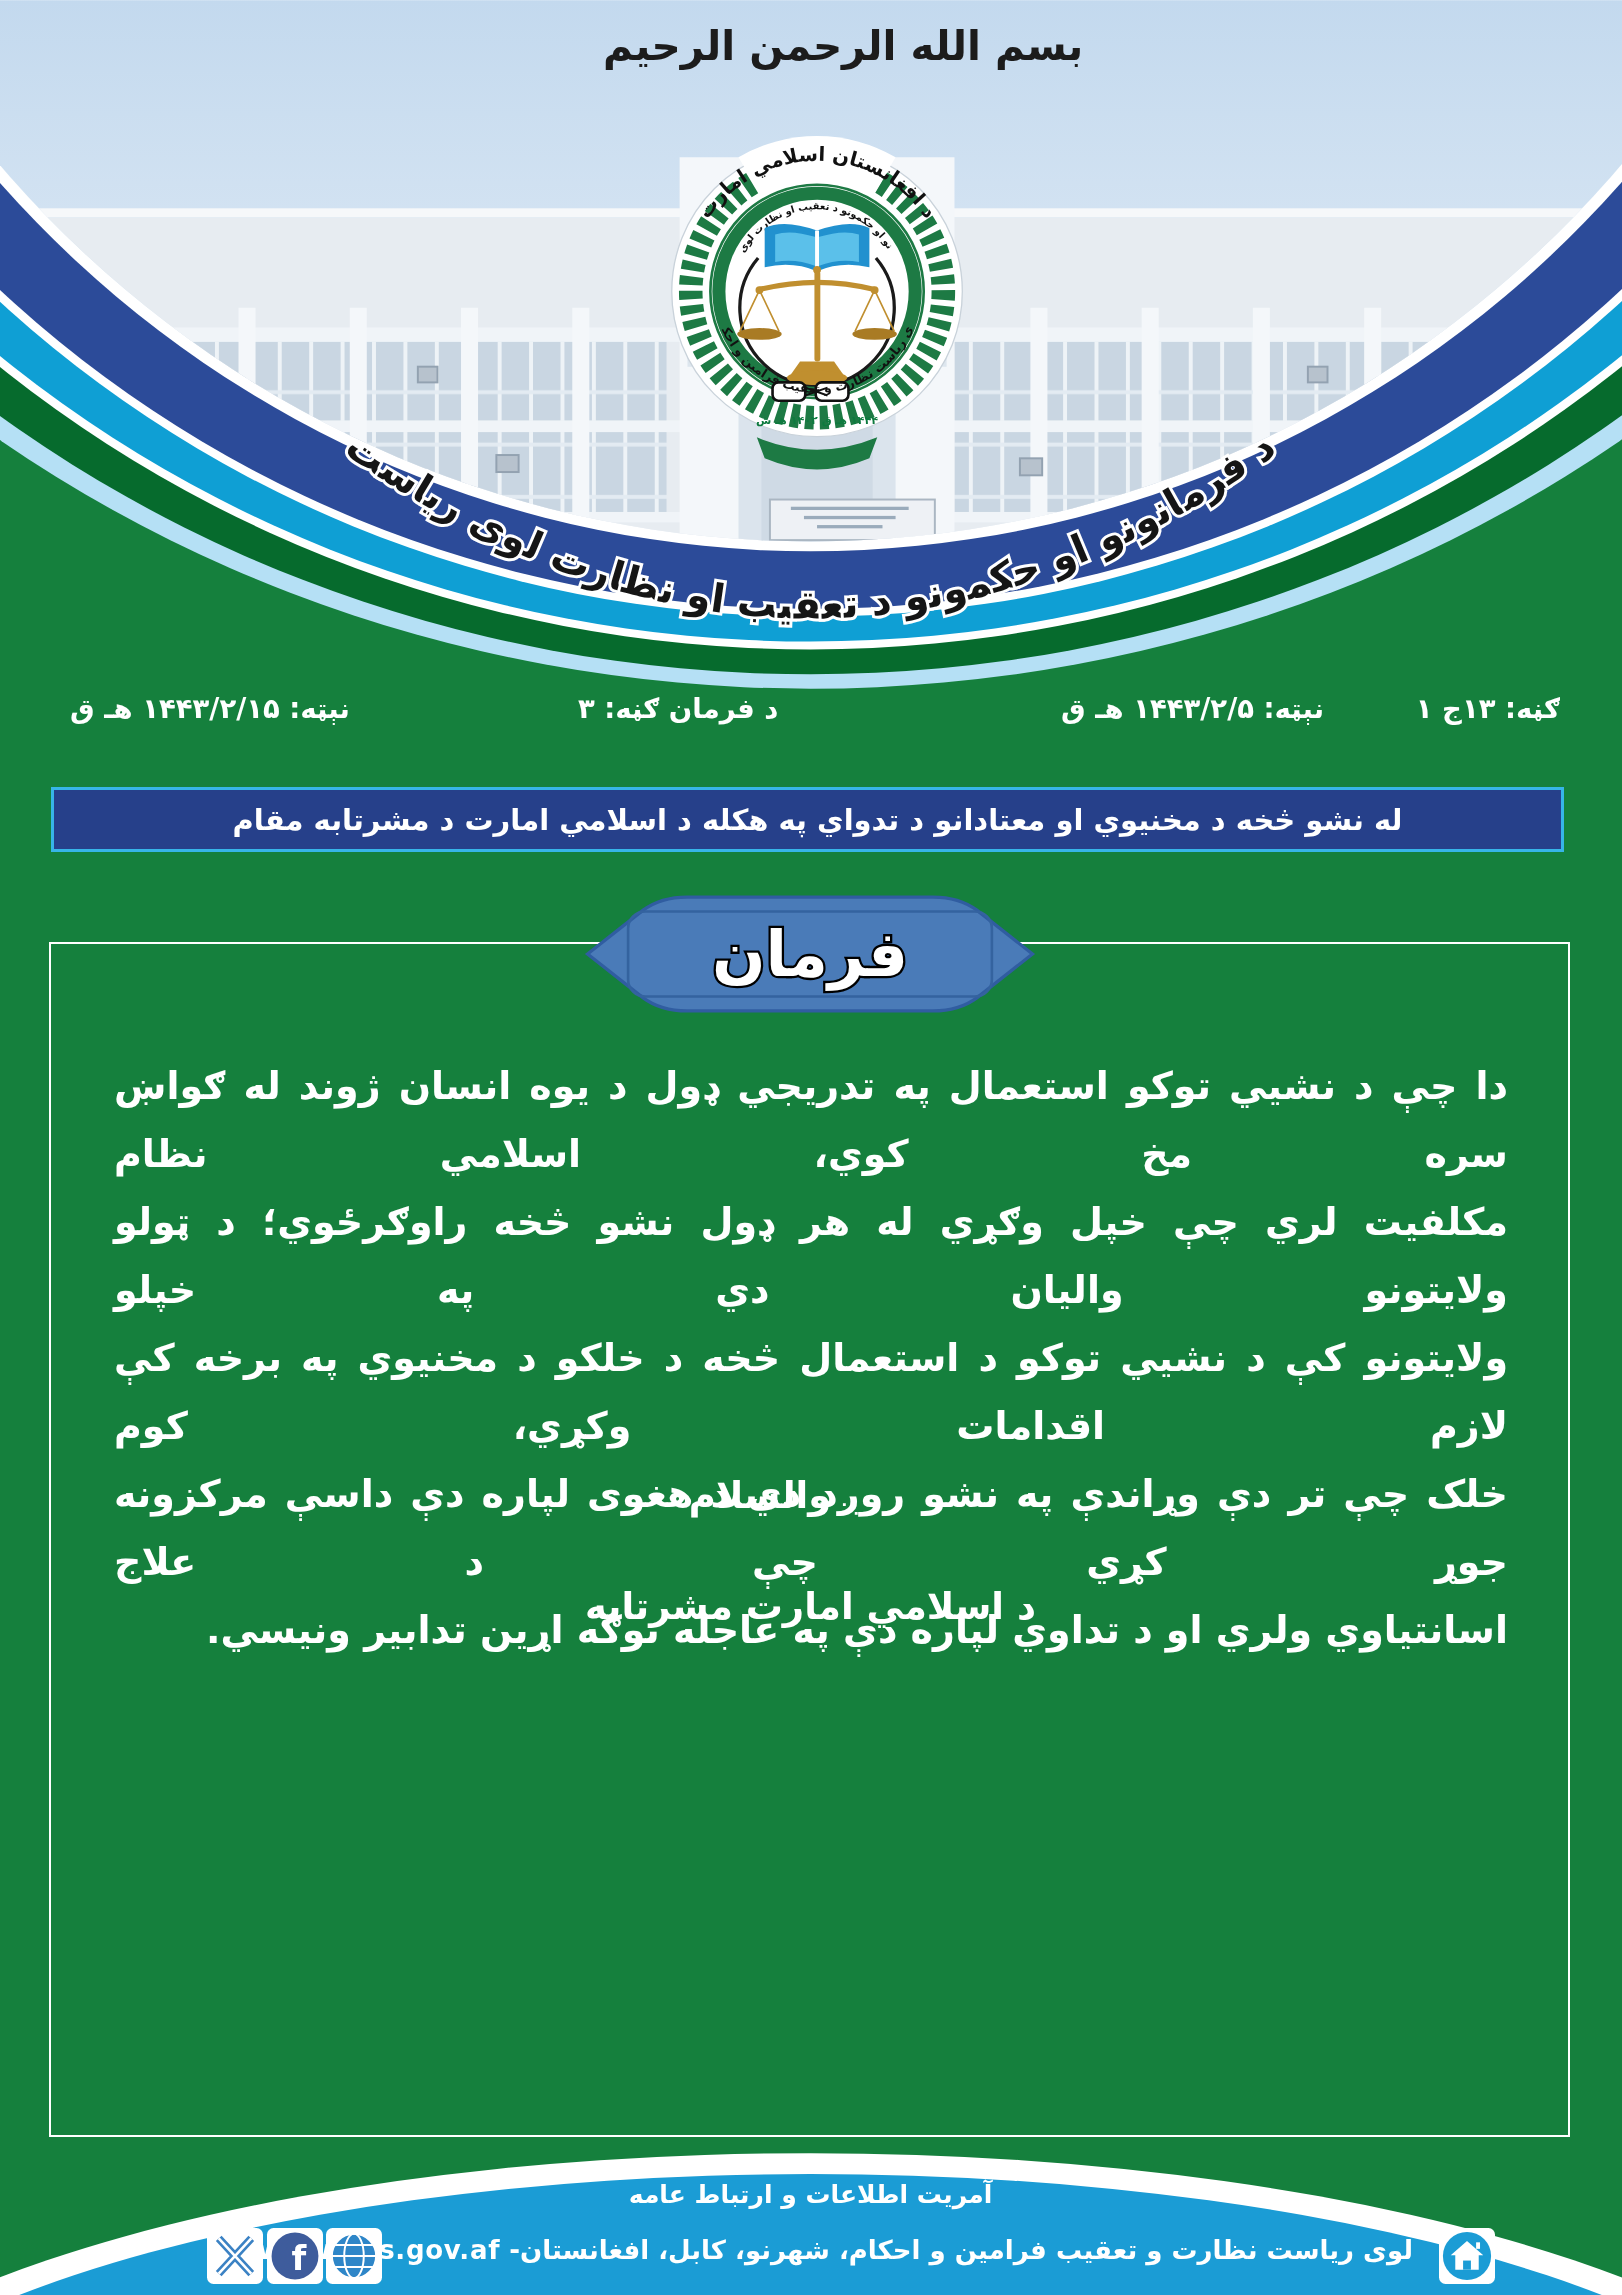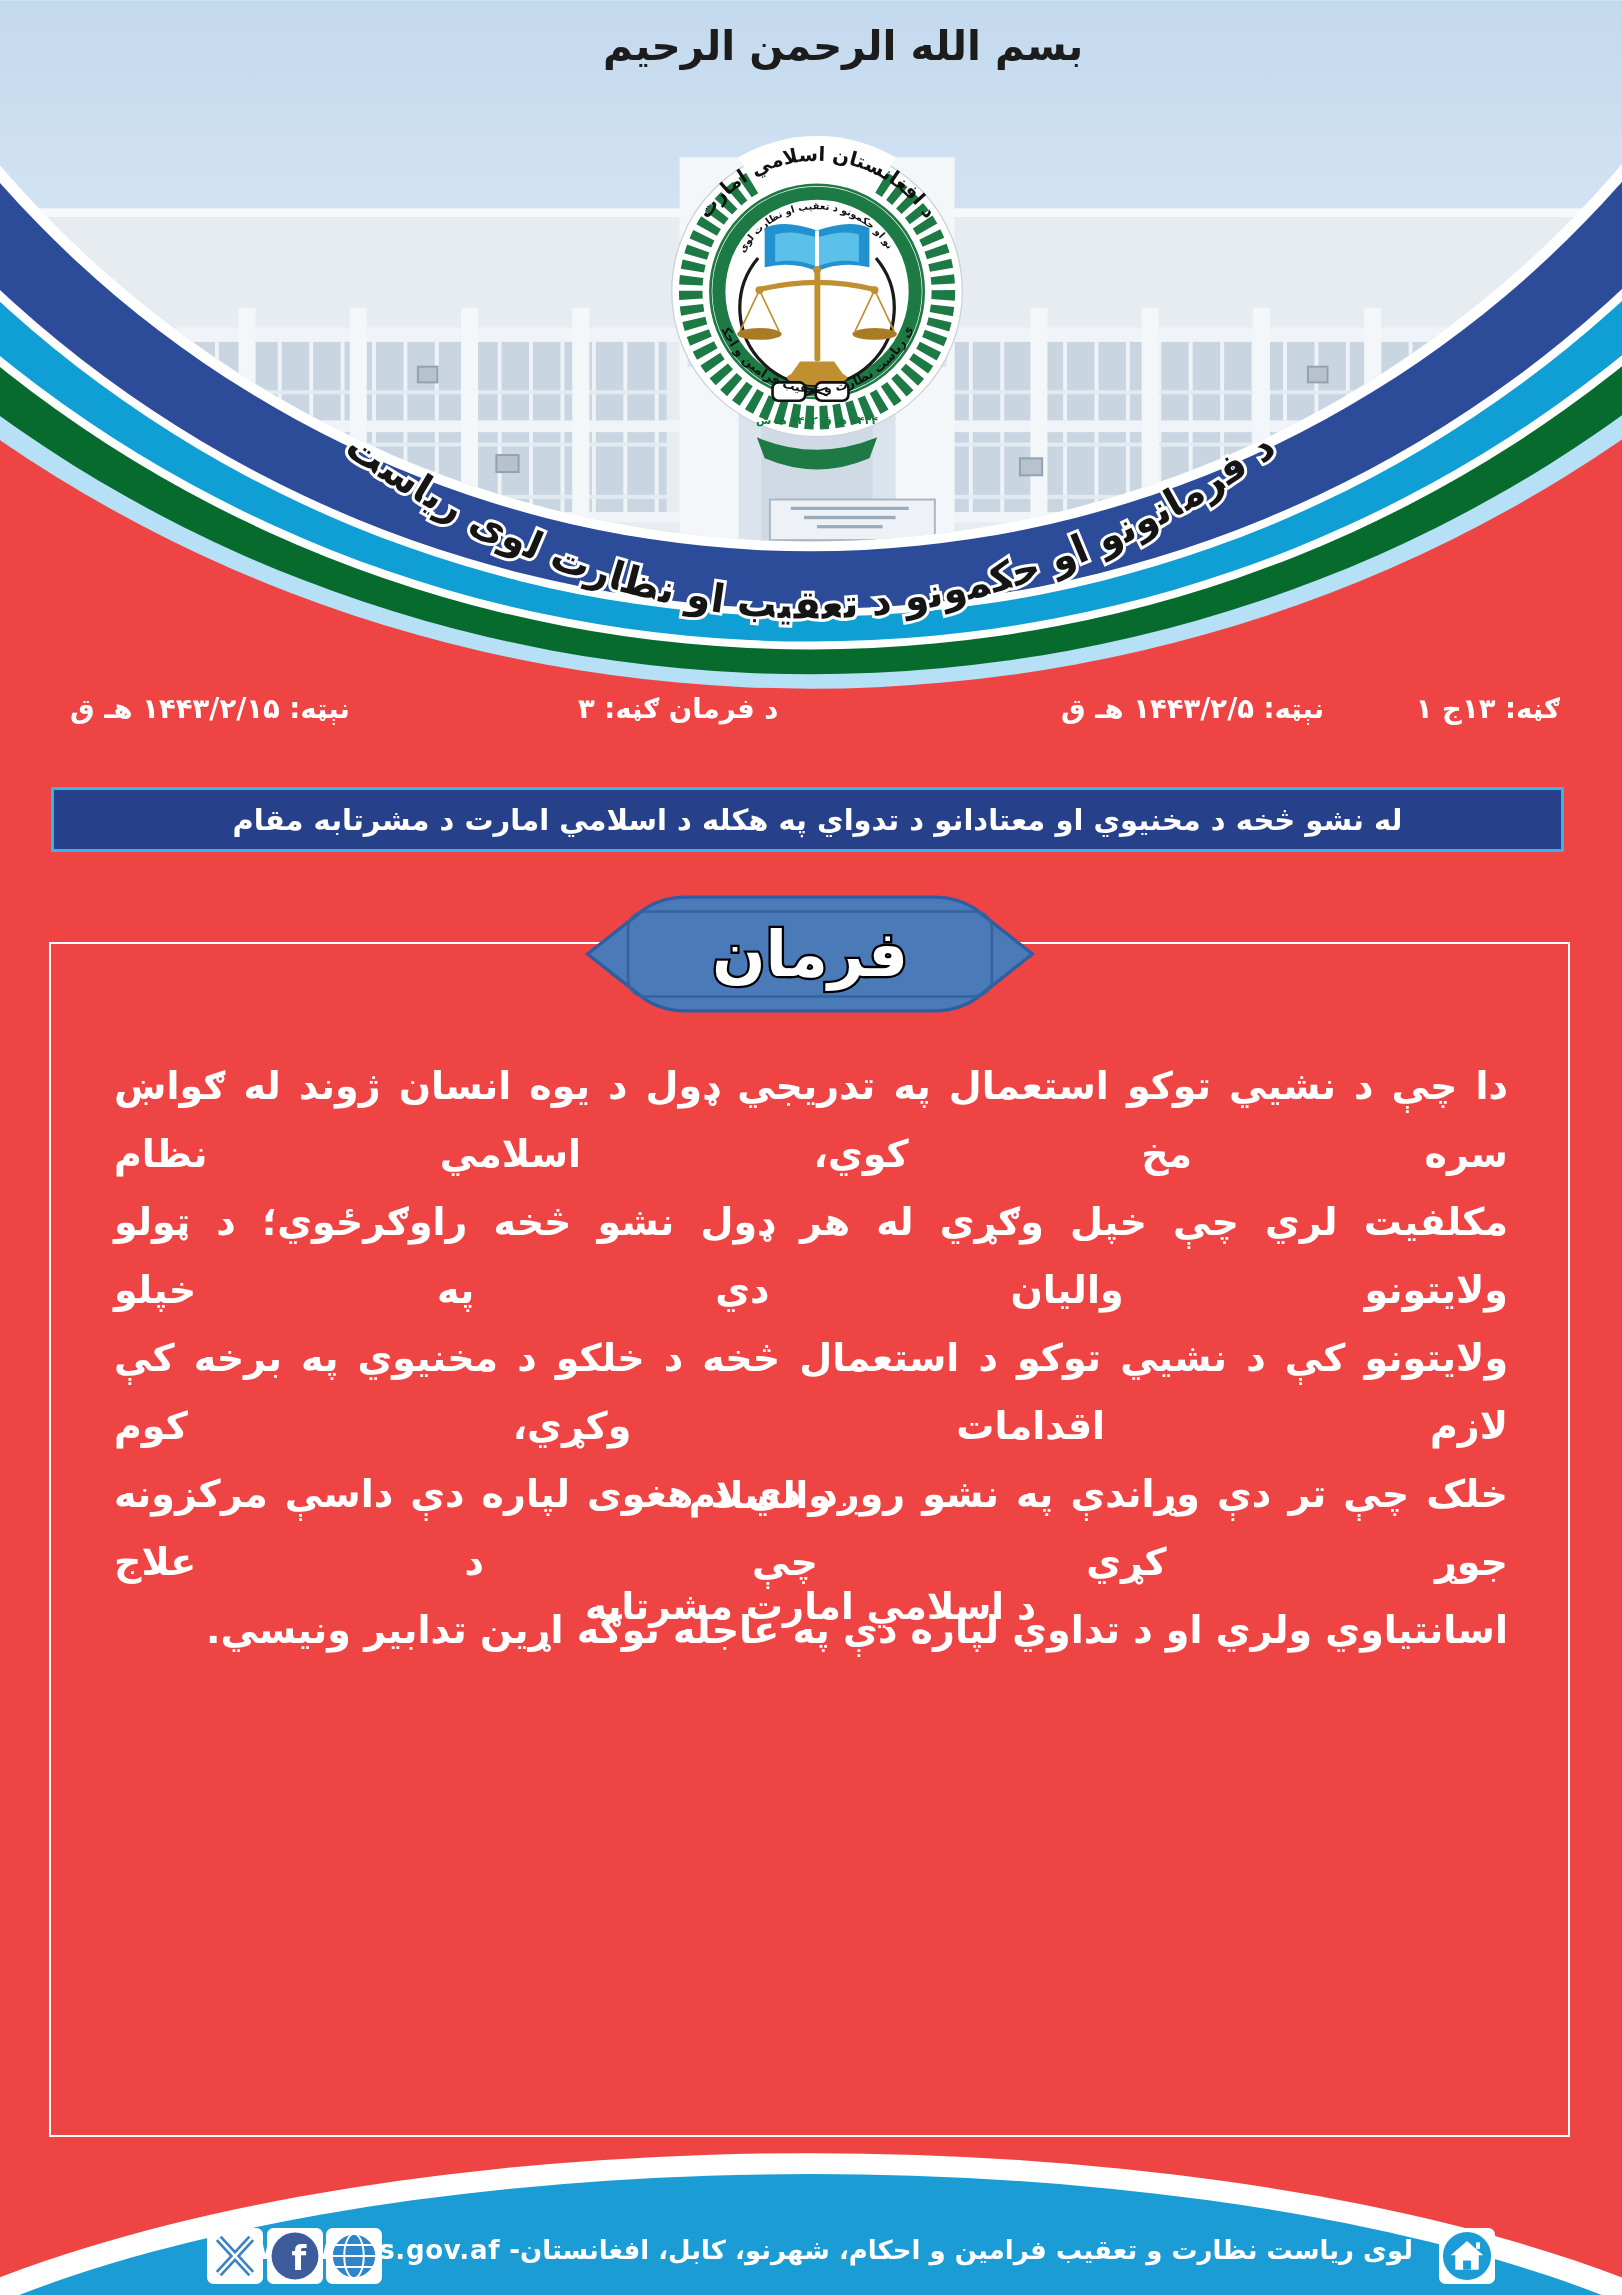--- a/index.html
+++ b/index.html
@@ -1,18 +1,18 @@
 <!DOCTYPE html>
 <html lang="ps" dir="rtl" style="font-size:10.5px"><head>
 <meta charset="utf-8">
 <style>
   html,body{margin:0;padding:0;background:#10204f;}
   .page{
     position:relative; width:1623px; height:2295px; overflow:hidden;
-    background:#ef4444;
+    background:#15803d;
     font-family:"DejaVu Sans", sans-serif;
     direction:rtl;
   }
   svg text{font-family:"DejaVu Sans", sans-serif;}
   .abs{position:absolute;}
   
   .meta-row{position:absolute; top:692px; left:0; width:1623px; height:52px; color:#ffffff; font-weight:bold; font-size:27.5px;}
   .meta-item{position:absolute; top:0; white-space:nowrap;}
   
   .subject-bar{
@@ -224,20 +224,21 @@
   </div>
 
   <div class="closing">والسلام</div>
   <div class="signature">د اسلامي امارت مشرتابه</div>
 
   <svg class="abs" style="left:0; top:2132px;" width="1623" height="164" viewBox="0 3258 2480 250">
     <ellipse cx="1240" cy="3849" rx="1650" ry="559" fill="#ffffff"></ellipse>
     <ellipse cx="1240" cy="3849" rx="1590" ry="527" fill="#1b9cd5"></ellipse>
   </svg>
 
+  <div class="footer-dept">آمریت اطلاعات و ارتباط عامه</div>
 
   <div class="footer-address">
     <span>لوی ریاست نظارت و تعقیب فرامین و احکام، شهرنو، کابل، افغانستان-</span>
     <span class="url">www.hds.gov.af</span>
   </div>
 
   <div class="icon-sq" style="left:208px;">
     <svg width="56" height="56" viewBox="0 0 86 86">
       <path d="M18 16 L68 70 M68 16 L18 70" stroke="#3b82c4" stroke-width="12" fill="none"></path>
       <path d="M18 16 L68 70 M68 16 L18 70" stroke="#ffffff" stroke-width="4" fill="none"></path>

